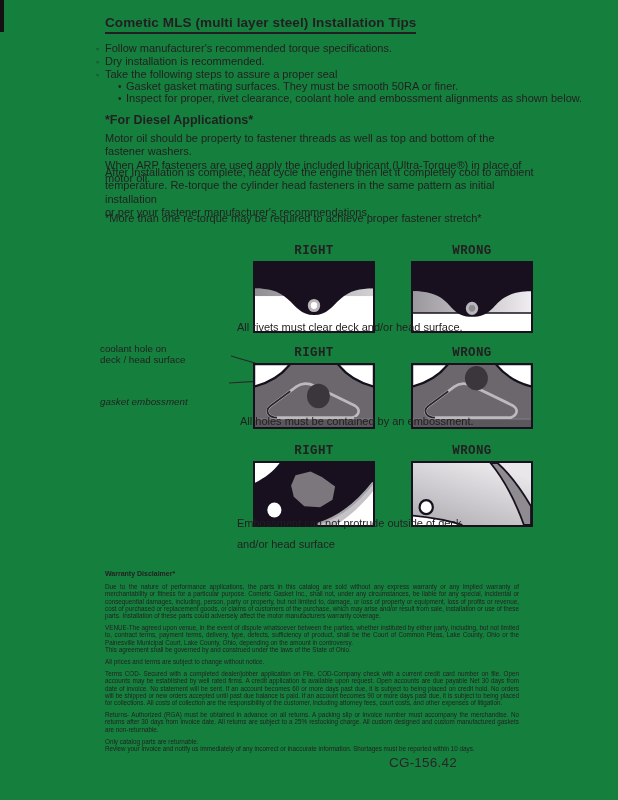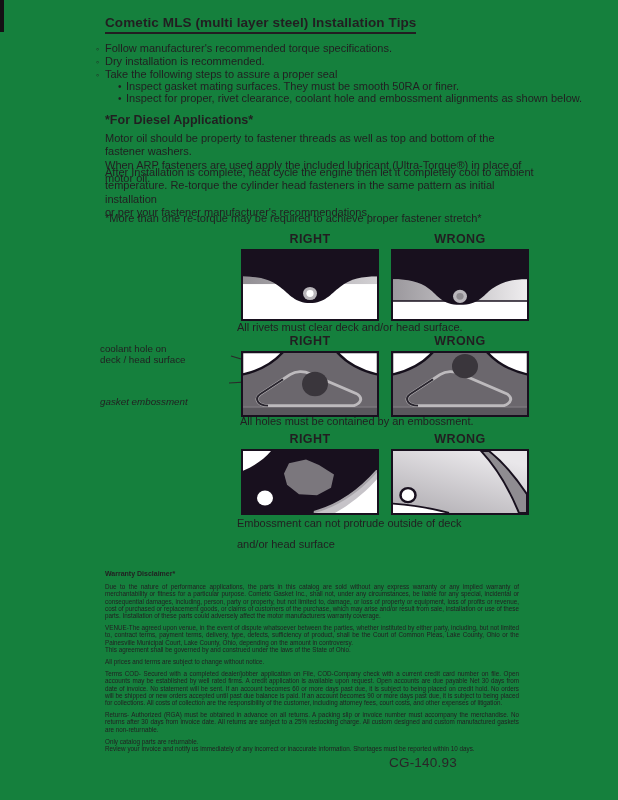--- a/index.html
+++ b/index.html
@@ -20,21 +20,21 @@
   .tip-marker { width:9px; flex:0 0 9px; font-size:9px; }
   .tip-row.sub { margin-left:22px; }
   .tip-row.sub .tip-marker { font-size:10px; width:8px; flex-basis:8px; }
 
   .diesel-heading { position:absolute; left:105px; top:113px; margin:0; font-size:12.5px; font-weight:bold; }
   .body-para { position:absolute; left:105px; width:430px; margin:0; font-size:11px; line-height:13.4px; white-space:pre-line; }
   .para1 { top:132px; } .para2 { top:166px; } .para3 { top:212px; }
 
   .pair { position:absolute; left:237px; display:flex; gap:4px; }
   .pair1 { top:228px; } .pair2 { top:330px; } .pair3 { top:428px; }
-  .diag { margin:4px; width:138px; }
+  .diag { margin:16px; width:122px;font-family:Liberation Mono, monospace; }
   .diag-label { text-align:center; font-weight:bold; font-size:12.5px; letter-spacing:0.4px; height:16px; margin-bottom:1px; }
   .diag-box { border:2px solid #18101e; height:72px; box-sizing:border-box; background:#fff; }
   .pair2 .diag-box, .pair3 .diag-box { height:66px; }
   .diag-box svg { display:block; width:100%; height:100%; }
 
   .caption { position:absolute; font-size:11px; }
   .cap1 { left:237px; top:321px; }
   .cap2 { left:240px; top:415px; }
   .cap3 { left:237px; top:513px; width:260px; line-height:21px; white-space:pre-line; }
 
@@ -66,21 +66,21 @@
     <div class="tip-row">
       <span class="tip-marker">◦</span>
       <span class="tip-text">Dry installation is recommended.</span>
     </div>
     <div class="tip-row">
       <span class="tip-marker">◦</span>
       <span class="tip-text">Take the following steps to assure a proper seal</span>
     </div>
     <div class="tip-row sub">
       <span class="tip-marker">•</span>
-      <span class="tip-text">Inspect gasket mating surfaces.  They must be smooth 50RA or finer.</span>
+      <span class="tip-text">Gasket gasket mating surfaces.  They must be smooth 50RA or finer.</span>
     </div>
     <div class="tip-row sub">
       <span class="tip-marker">•</span>
       <span class="tip-text">Inspect for proper, rivet clearance, coolant hole and embossment alignments as shown below.</span>
     </div>
   </div>
 
   <h2 class="diesel-heading">*For Diesel Applications*</h2>
   <p class="body-para para1">Motor oil should be property to fastener threads as well as top and bottom of the fastener washers.
 When ARP fasteners are used apply the included lubricant (Ultra-Torque®) in place of motor oil.</p>
@@ -214,14 +214,14 @@
     <p>Due to the nature of performance applications, the parts in this catalog are sold without any express warranty or any implied warranty of merchantability or fitness for a particular purpose.  Cometic Gasket Inc., shall not, under any circumstances, be liable for any special, incidental or consequential damages, including, person, party or property, but not limited to, damage, or loss of property or equipment, loss of profits or revenue, cost of purchased or replacement goods, or claims of customers of the purchase, which may arise and/or result from sale, installation or use of these parts.  Installation of these parts could adversely affect the motor manufacturers warranty coverage.</p>
     <p>VENUE-The agreed upon venue, in the event of dispute whatsoever between the parties, whether instituted by either party, including, but not limited to, contract terms, payment terms, delivery, type, defects, sufficiency of product, shall be the Court of Common Pleas, Lake County, Ohio or the Painesville Municipal Court, Lake County, Ohio, depending on the amount in controversy.
 This agreement shall be governed by and construed under the laws of the State of Ohio.</p>
     <p>All prices and terms are subject to change without notice.</p>
     <p>Terms COD- Secured with a completed dealer/jobber application on File, COD-Company check with a current credit card number on file.  Open accounts may be established by well rated firms.  A credit application is available upon request.  Open accounts are due payable Net 30 days from date of invoice.  No statement will be sent.  If an account becomes 60 or more days past due, it is subject to being placed on credit hold.  No orders will be shipped or new orders accepted until past due balance is paid.  If an account becomes 90 or more days past due, it is subject to being placed for collections.  All costs of collection are the responsibility of the customer, including attorney fees, court costs, and other expenses of litigation.</p>
     <p>Returns- Authorized (RGA) must be obtained in advance on all returns.  A packing slip or invoice number must accompany the merchandise.  No returns after 30 days from invoice date.  All returns are subject to a 25% restocking charge.  All custom designed and custom manufactured gaskets are non-returnable.</p>
     <p class="no-gap">Only catalog parts are returnable.
 Review your invoice and notify us immediately of any incorrect or inaccurate information.  Shortages must be reported within 10 days.</p>
   </div>
 
-  <div class="page-code">CG-140.93</div>
+  <div class="page-code">CG-156.42</div>
 </div>
 
 </body></html>

